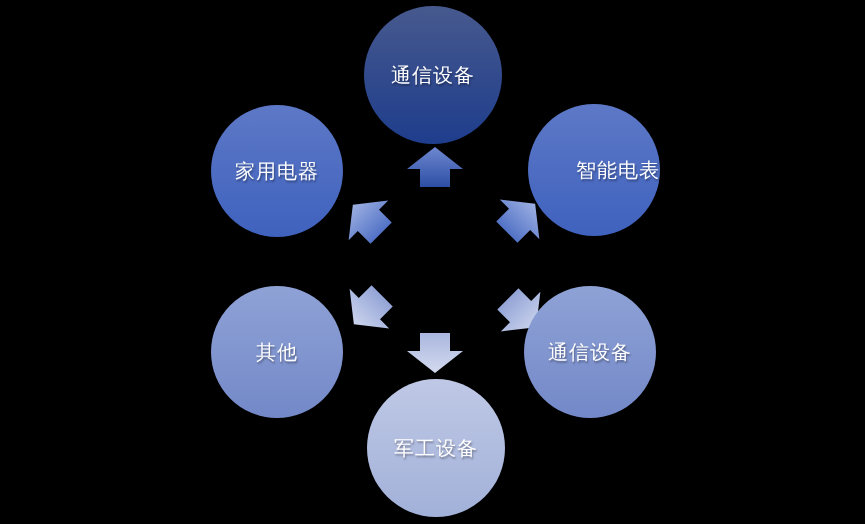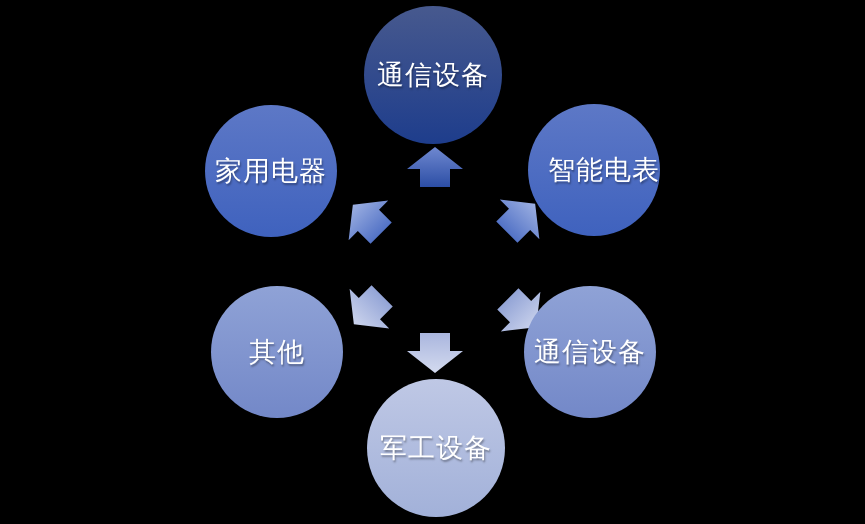--- a/index.html
+++ b/index.html
@@ -3,32 +3,32 @@
 <meta charset="utf-8">
 <style>
   html,body { margin:0; padding:0; background:#000; }
   .stage {
     position:relative; width:865px; height:524px; background:#000000;
     overflow:hidden; font-family:"Liberation Sans", sans-serif;
   }
   .node {
     position:absolute; border-radius:50%;
     display:flex; align-items:center; justify-content:center;
-    color:#ffffff; font-size:27px; letter-spacing:1px;
+    color:#ffffff; font-size:20px; letter-spacing:1px;
     text-shadow:1px 2px 2px rgba(0,0,0,0.35);
     user-select:none;
   }
   
   .node-top    { left:364px; top:6px;   width:138px; height:138px;
                  background:linear-gradient(#47598e,#1e3d8c); }
   
   .node-center { left:368px; top:195px; width:130px; height:130px;
                  background:linear-gradient(#4a5c9e,#204099); }
   
-  .node-ul     { left:205px; top:105px; width:132px; height:132px;
+  .node-ul     { left:211px; top:105px; width:132px; height:132px;
                  background:linear-gradient(#5d78c6,#3f62be);text-align:right; }
   .node-ur     { left:528px; top:104px; width:132px; height:132px;
                  background:linear-gradient(#5d78c6,#3f62be);justify-content:flex-end; }
   
   .node-ll     { left:211px; top:286px; width:132px; height:132px;
                  background:linear-gradient(#8fa2d6,#7388c8); }
   .node-lr     { left:524px; top:286px; width:132px; height:132px;
                  background:linear-gradient(#8fa2d6,#7388c8); }
   
   .node-bottom { left:367px; top:379px; width:138px; height:138px;

